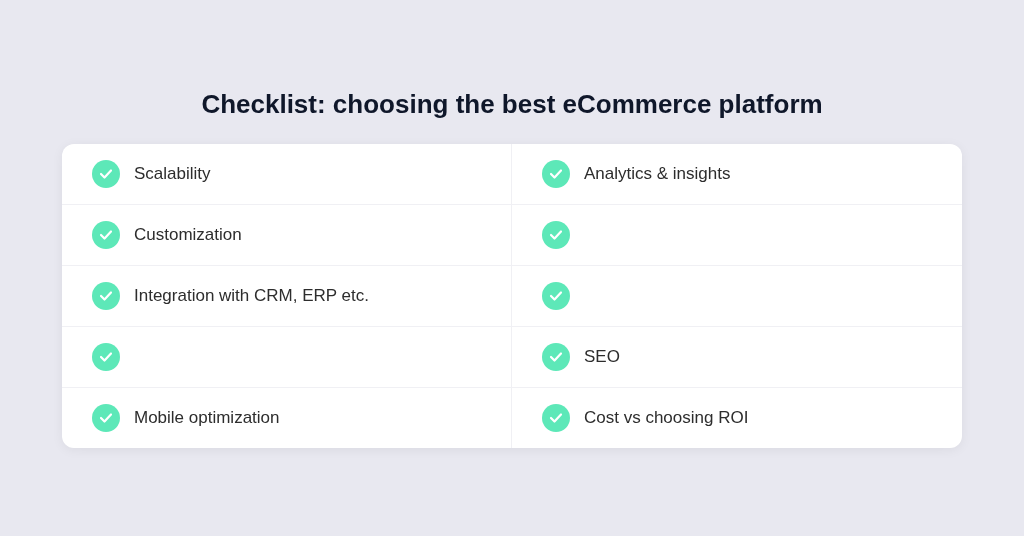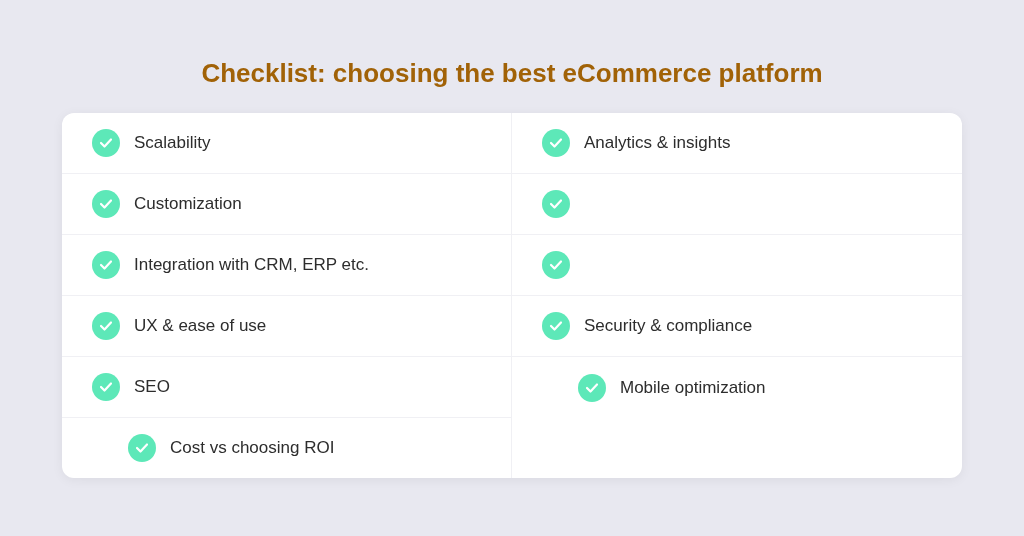--- a/index.html
+++ b/index.html
@@ -26,21 +26,21 @@
       display: flex;
       flex-direction: column;
       align-items: center;
       justify-content: center;
       padding: 24px 60px;
     }
 
     .title {
       font-size: 26px;
       font-weight: 700;
-      color: #a16207;
+      color: #0f172a;
       margin-bottom: 24px;
       text-align: left;
     }
 
     .checklist-card {
       background: #ffffff;
       border-radius: 12px;
       width: 100%;
       max-width: 900px;
       overflow: hidden;
@@ -60,21 +60,20 @@
       border-bottom: 1px solid #f0f0f4;
       border-right: 1px solid #f0f0f4;
     }
 
     .checklist-item:nth-child(even) {
       border-right: none;
     }
 
     .checklist-item:nth-last-child(-n+2) {
       border-bottom: none;
-      margin-left: 36px;
     }
 
     .check-icon {
       width: 28px;
       height: 28px;
       min-width: 28px;
       background-color: #5de8b8;
       border-radius: 50%;
       display: flex;
       align-items: center;
@@ -144,29 +143,20 @@
           <path d="M2 7L5.5 10.5L12 3.5" stroke="white" stroke-width="2.2" stroke-linecap="round" stroke-linejoin="round"></path>
         </svg>
       </div>
     </div>
         <div class="checklist-item">
       <div class="check-icon">
         <svg viewBox="0 0 14 14" fill="none" xmlns="http://www.w3.org/2000/svg">
           <path d="M2 7L5.5 10.5L12 3.5" stroke="white" stroke-width="2.2" stroke-linecap="round" stroke-linejoin="round"></path>
         </svg>
       </div>
-      <span class="item-label">UX &amp; ease of use</span>
-    </div>
-        <div class="checklist-item">
-      <div class="check-icon">
-        <svg viewBox="0 0 14 14" fill="none" xmlns="http://www.w3.org/2000/svg">
-          <path d="M2 7L5.5 10.5L12 3.5" stroke="white" stroke-width="2.2" stroke-linecap="round" stroke-linejoin="round"></path>
-        </svg>
-      </div>
-      <span class="item-label">Security &amp; compliance</span>
     </div>
         <div class="checklist-item">
       <div class="check-icon">
         <svg viewBox="0 0 14 14" fill="none" xmlns="http://www.w3.org/2000/svg">
           <path d="M2 7L5.5 10.5L12 3.5" stroke="white" stroke-width="2.2" stroke-linecap="round" stroke-linejoin="round"></path>
         </svg>
       </div>
       <span class="item-label">SEO</span>
     </div>
         <div class="checklist-item">

